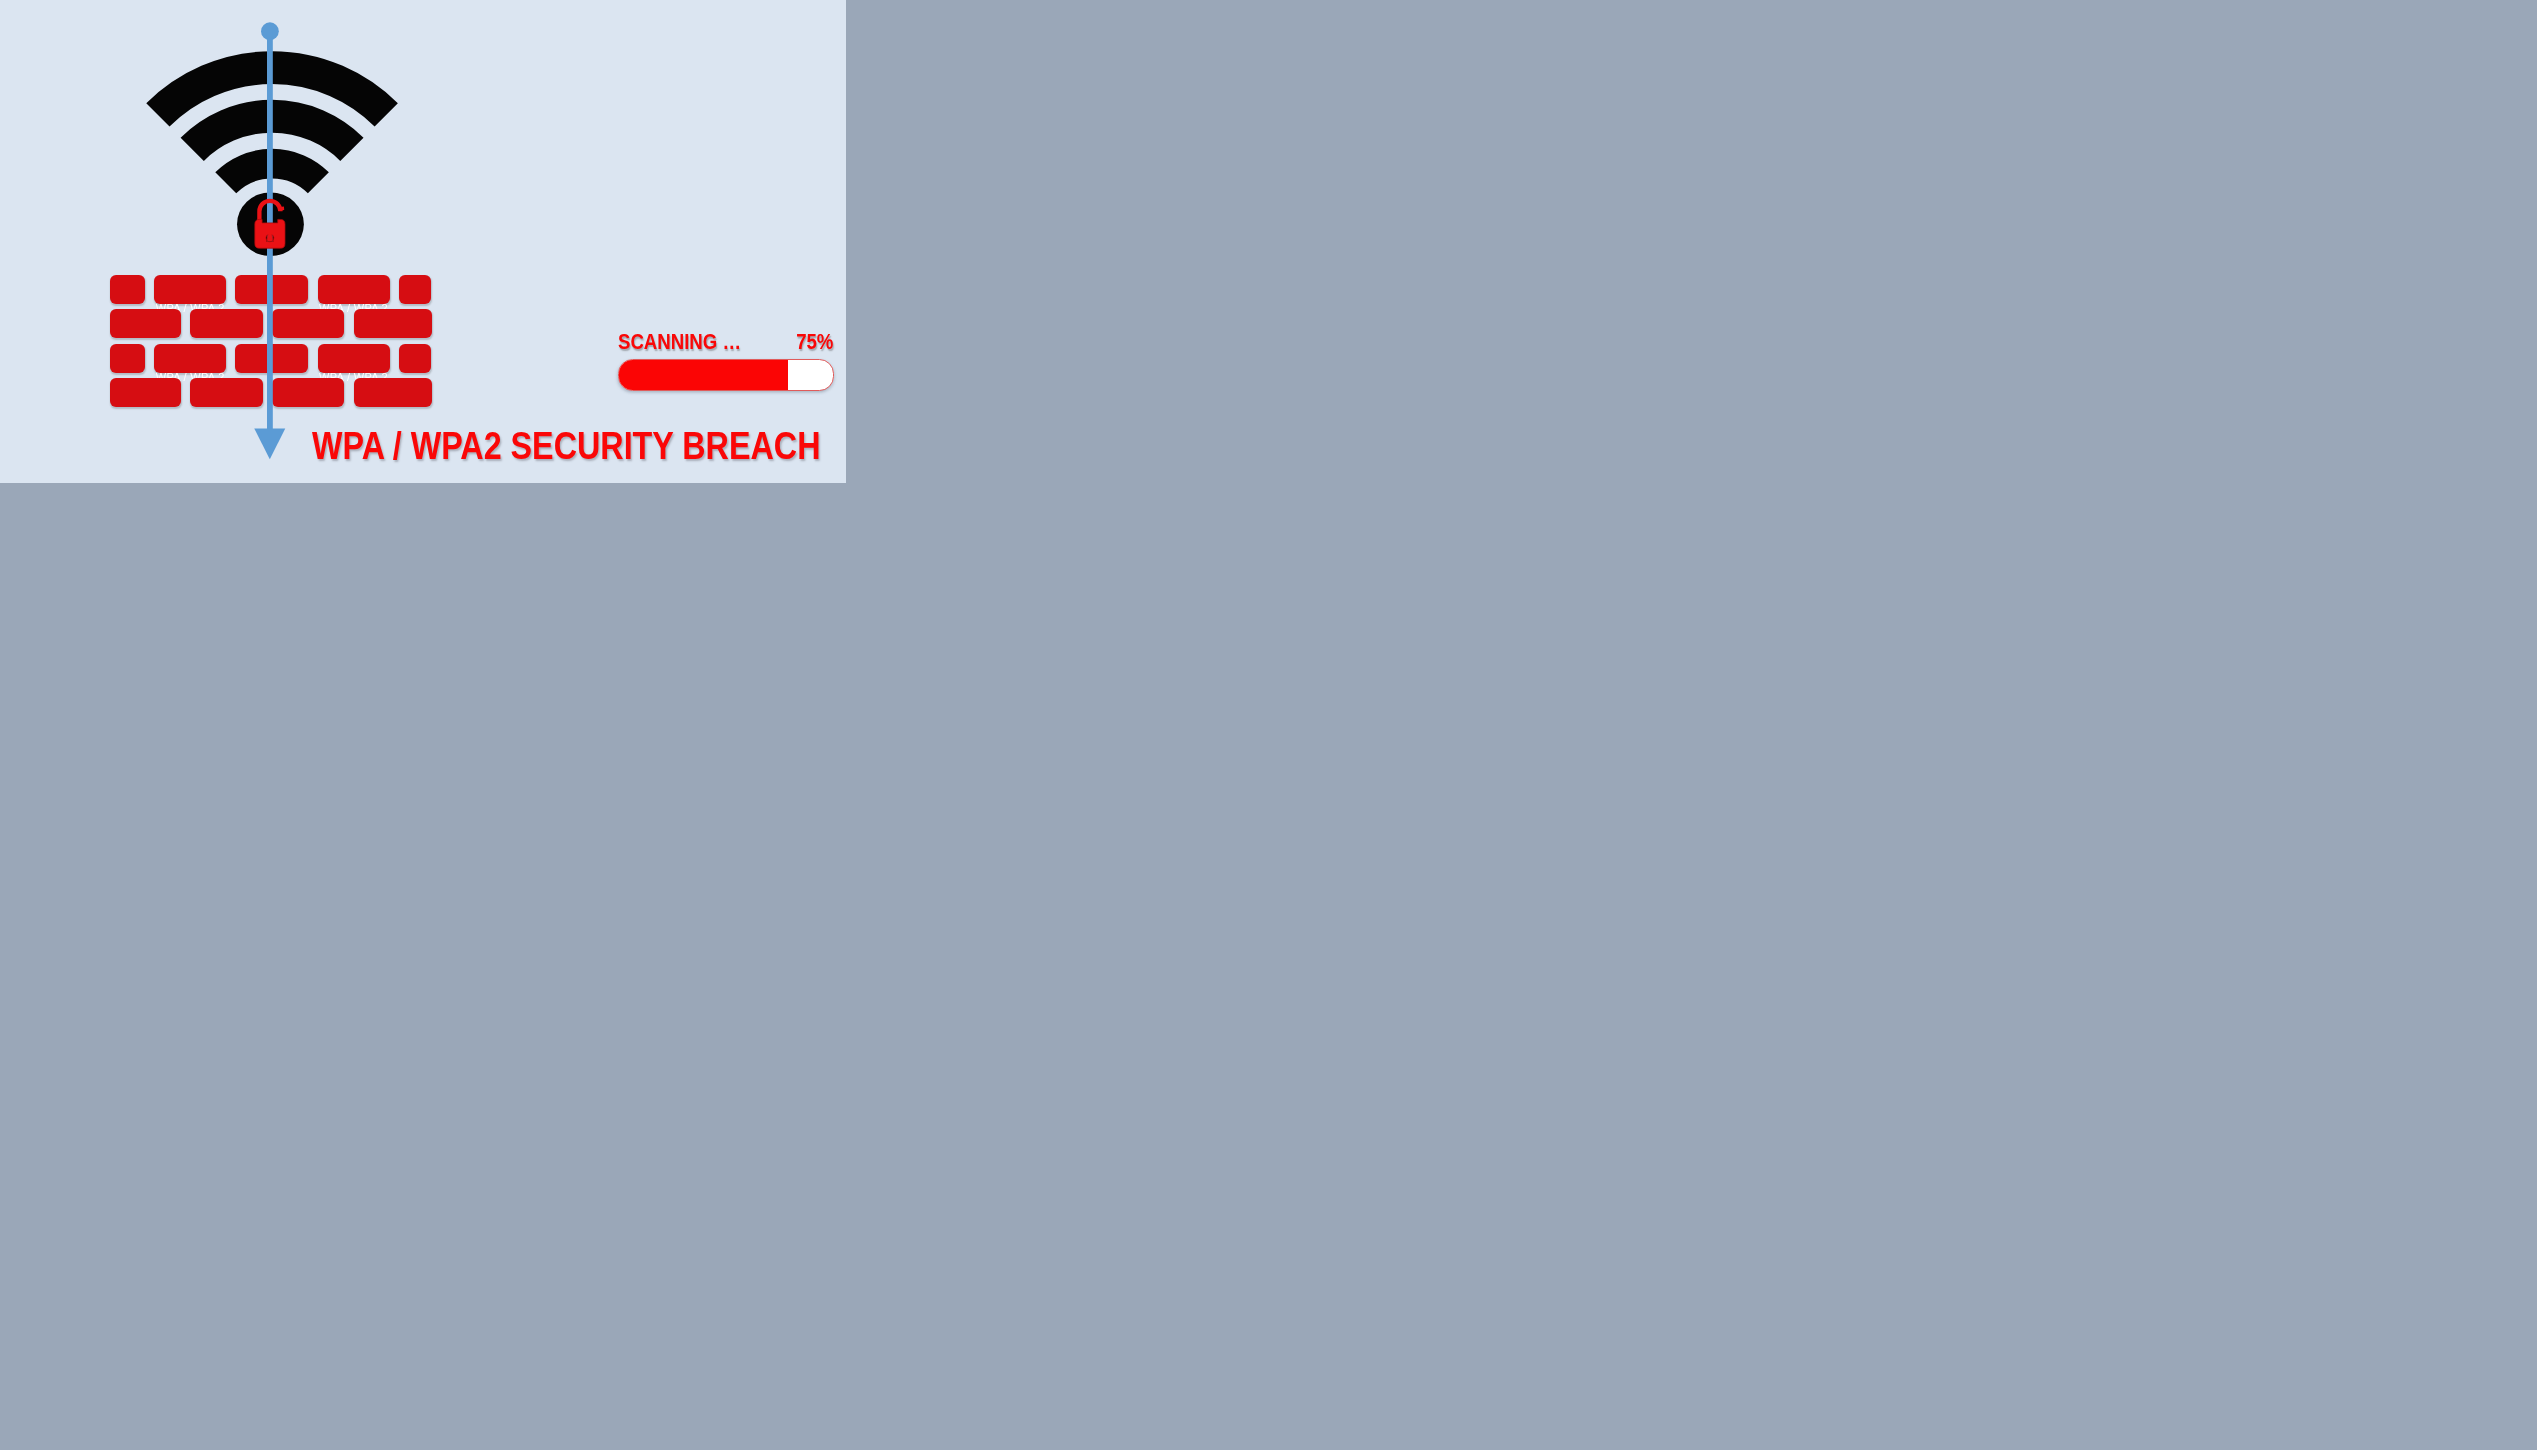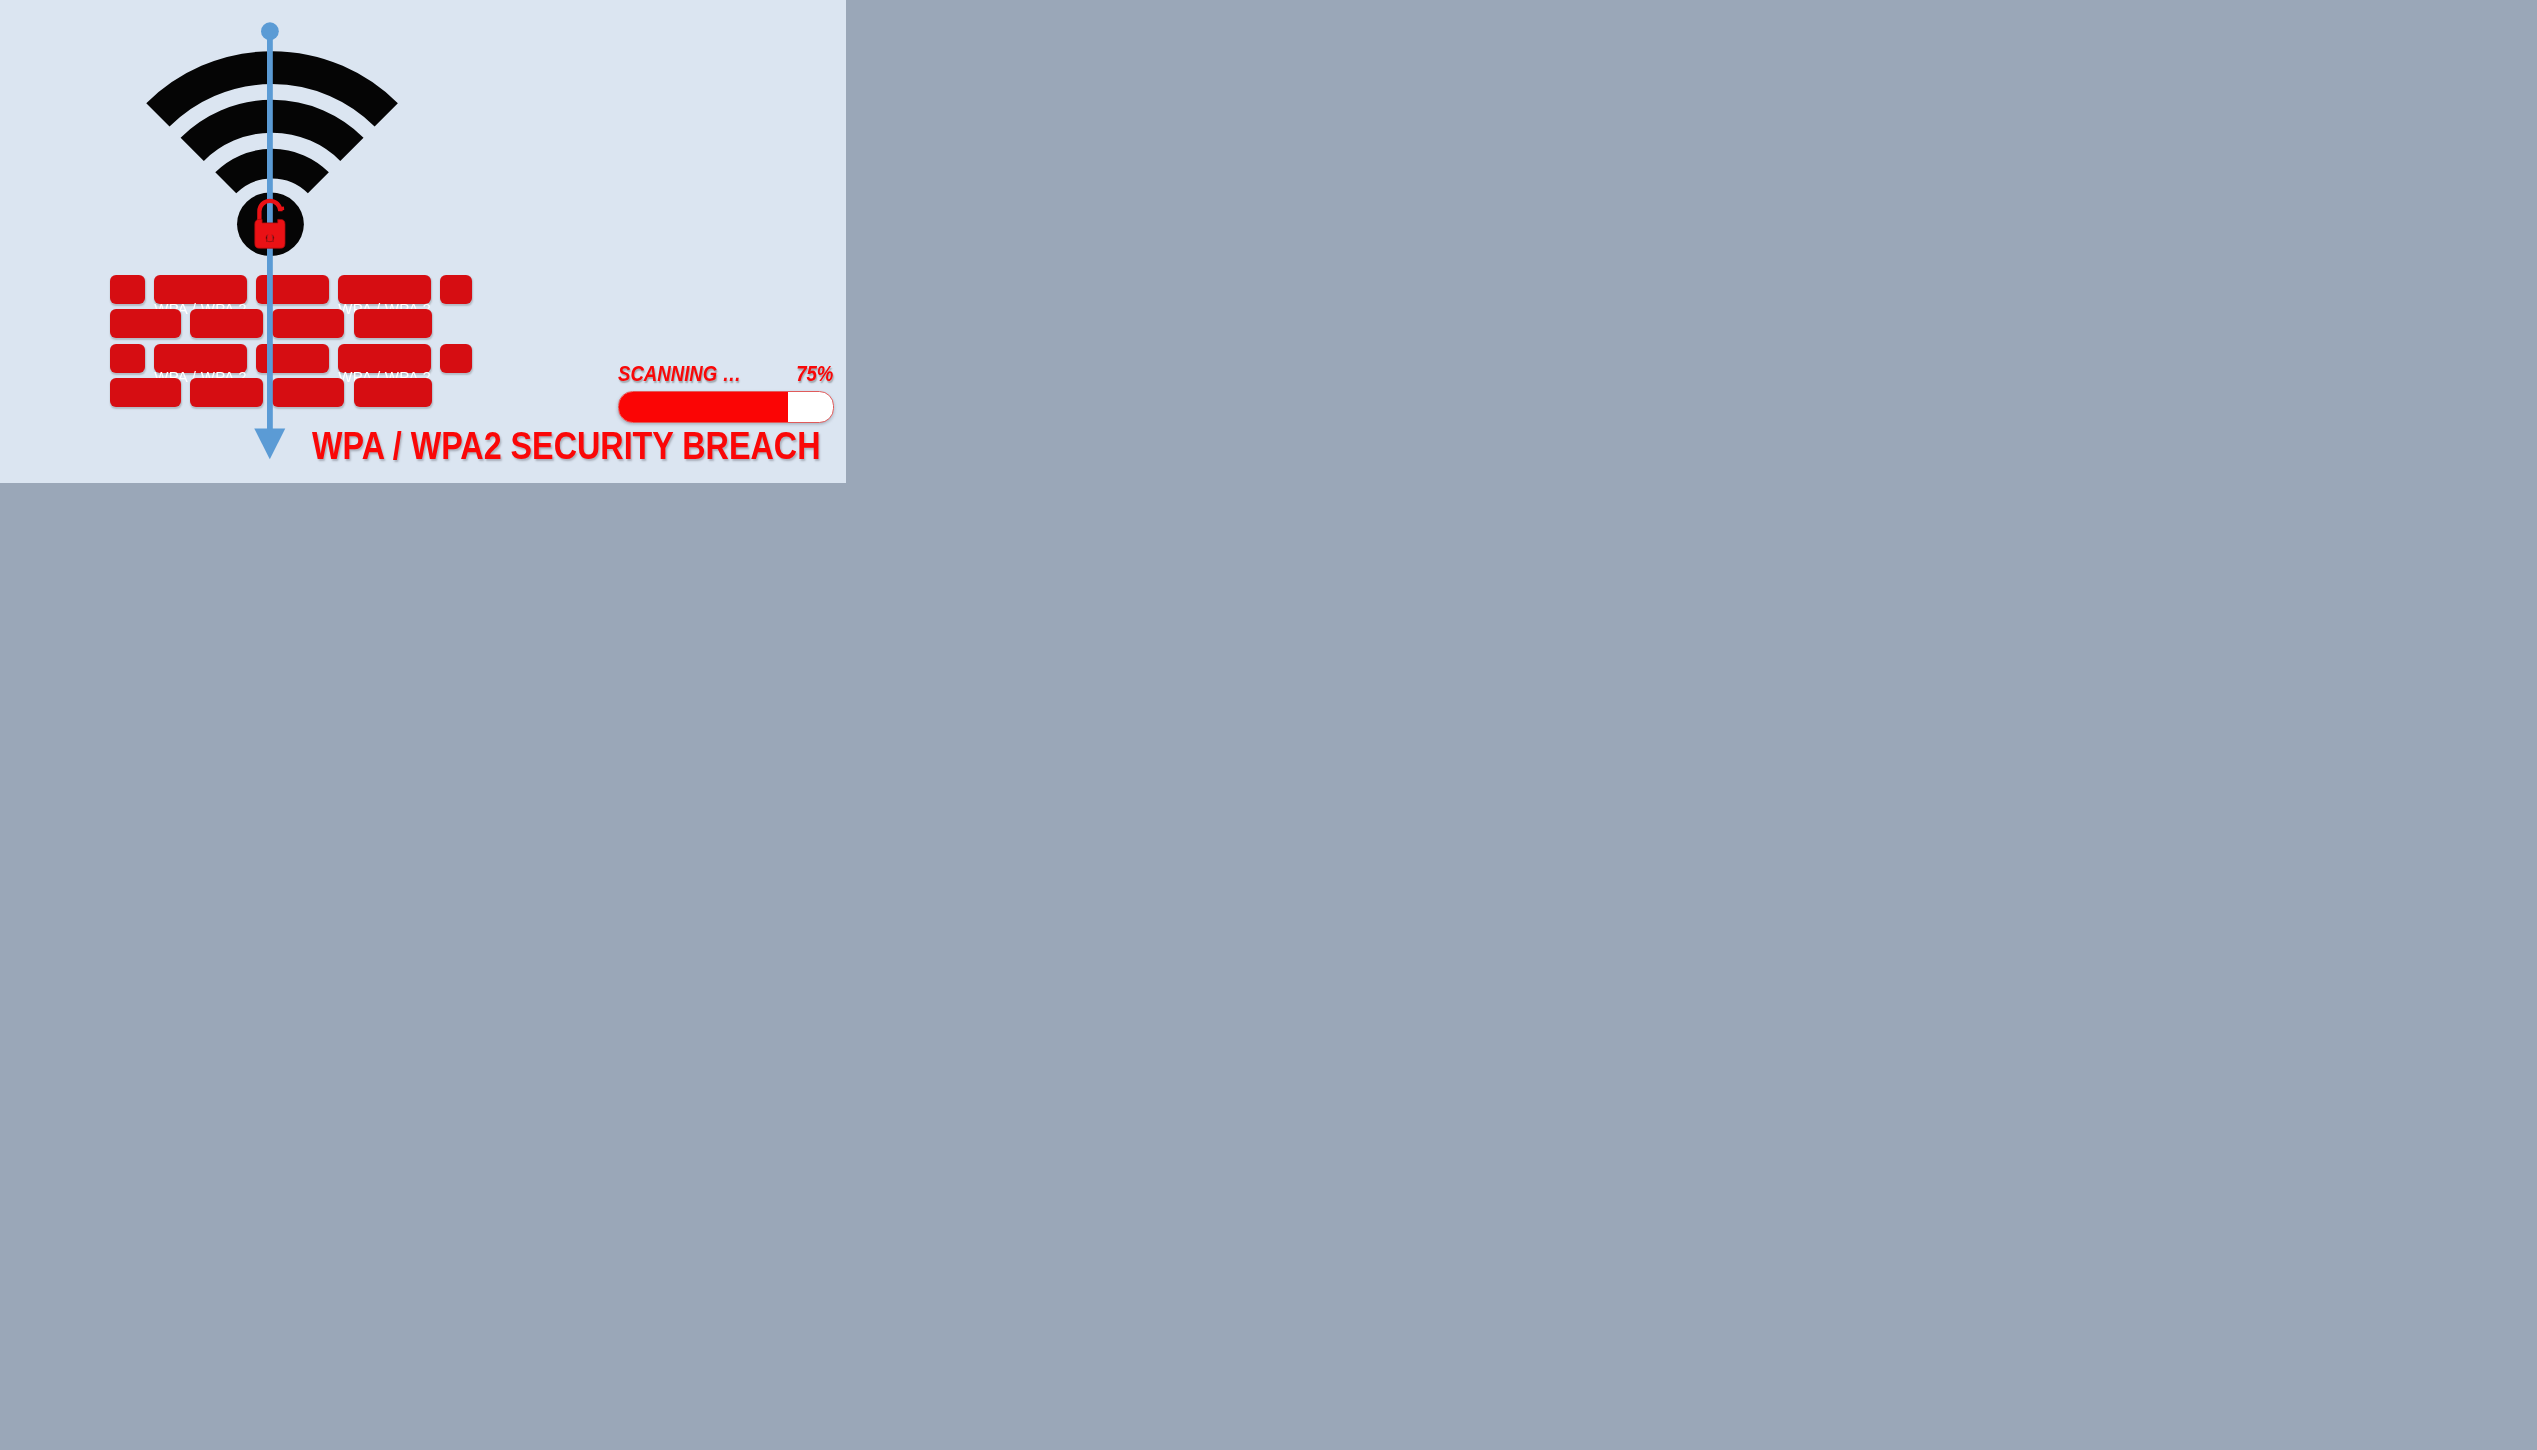--- a/index.html
+++ b/index.html
@@ -27,26 +27,26 @@
     position:absolute; left:110px; top:275px; width:321px;
     display:flex; flex-direction:column; gap:5.4px;
   }
   .brick-row{display:flex; gap:9.2px; height:29px;}
   .brick{
     background:var(--brick); height:100%; border-radius:6px;
     display:flex; align-items:center; justify-content:center;
     box-shadow:0.5px 1.1px 1.6px rgba(40,40,40,.22);
   }
   .brick-label{
-    color:var(--brick-text); font-size:15px; letter-spacing:0.3px;
+    color:var(--brick-text); font-size:11px; letter-spacing:0.3px;
     white-space:nowrap;
     margin-top:37px;
   }
 
-  .scanner{position:absolute; left:618px; top:360px; width:215px; height:62px;font-style:italic;}
+  .scanner{position:absolute; left:618px; top:328px; width:215px; height:62px;}
   .scan-status{
     position:absolute; left:0; top:2.2px; line-height:1; white-space:nowrap;
     font-size:22.7px; font-weight:bold; color:var(--red-text);
     transform:scaleX(.82); transform-origin:left top;
     text-shadow:1.1px 1.6px 1.6px rgba(70,70,70,.40);
   }
   .scan-pct{
     position:absolute; right:0; top:2.2px; line-height:1; white-space:nowrap;
     font-size:22.7px; font-weight:bold; color:var(--red-text);
     transform:scaleX(.82); transform-origin:right top;

